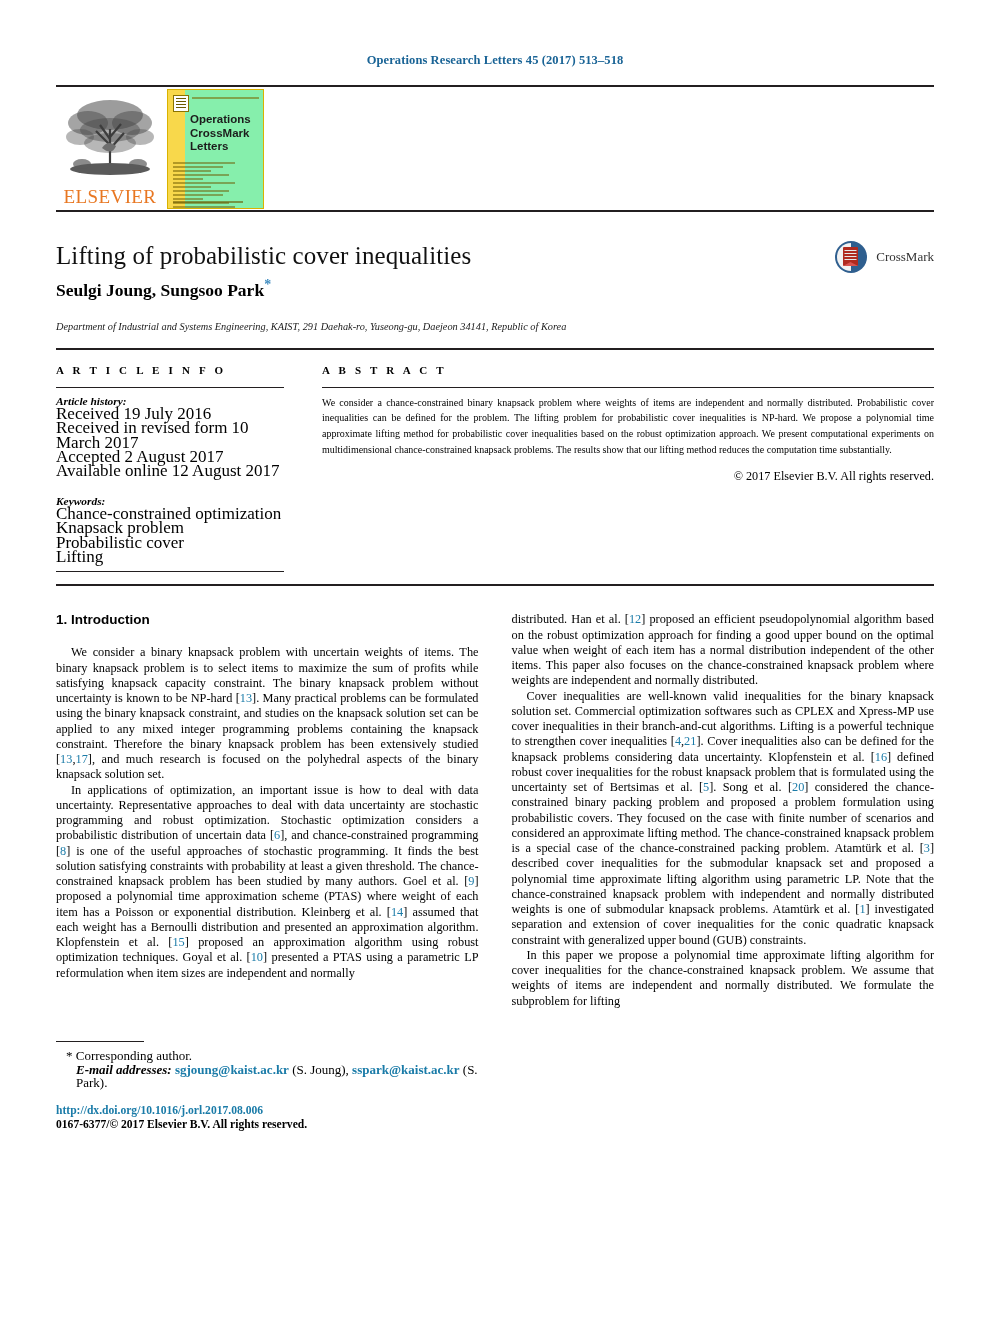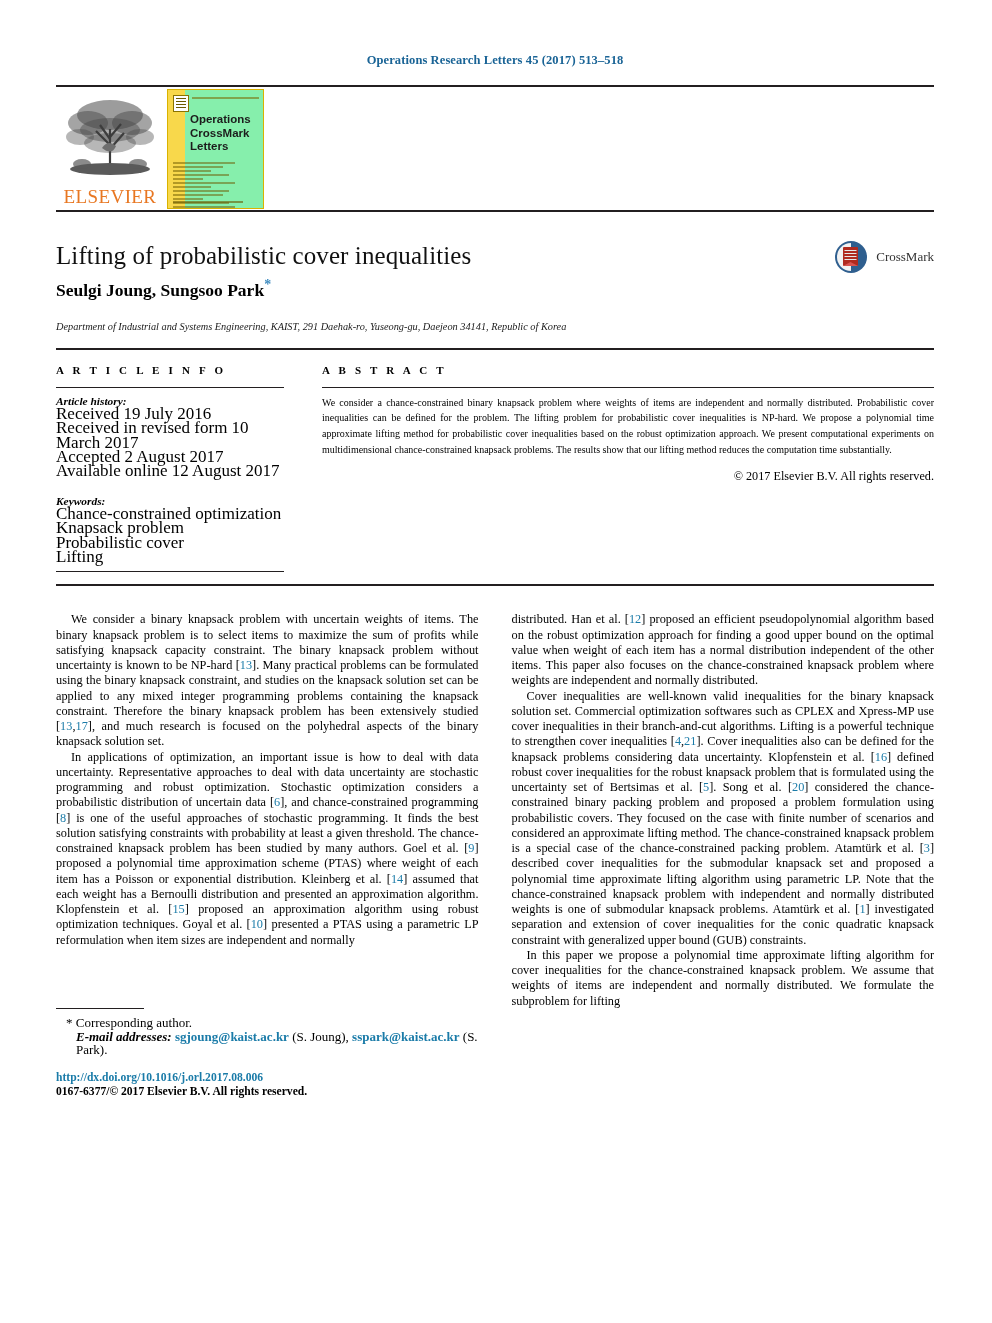--- a/index.html
+++ b/index.html
@@ -426,20 +426,21 @@
       <div class="sec-head">A B S T R A C T</div>
       <div class="thin-rule"></div>
       <p class="abstract-text">We consider a chance-constrained binary knapsack problem where weights of items are independent and normally distributed. Probabilistic cover inequalities can be defined for the problem. The lifting problem for probabilistic cover inequalities is NP-hard. We propose a polynomial time approximate lifting method for probabilistic cover inequalities based on the robust optimization approach. We present computational experiments on multidimensional chance-constrained knapsack problems. The results show that our lifting method reduces the computation time substantially.</p>
       <div class="copyright">© 2017 Elsevier B.V. All rights reserved.</div>
     </div>
   </div>
 
   <div class="body-cols">
 
     <div class="bcol" style="padding-bottom:150px;">
+      <h2 class="section-title">1. Introduction</h2>
       <p>We consider a binary knapsack problem with uncertain weights of items. The binary knapsack problem is to select items to maximize the sum of profits while satisfying knapsack capacity constraint. The binary knapsack problem without uncertainty is known to be NP-hard [<span class="cite" style="color:#1a7ba8">13</span>]. Many practical problems can be formulated using the binary knapsack constraint, and studies on the knapsack solution set can be applied to any mixed integer programming problems containing the knapsack constraint. Therefore the binary knapsack problem has been extensively studied [<span class="cite" style="color:#1a7ba8">13</span>,<span class="cite" style="color:#1a7ba8">17</span>], and much research is focused on the polyhedral aspects of the binary knapsack solution set.</p>
       <p>In applications of optimization, an important issue is how to deal with data uncertainty. Representative approaches to deal with data uncertainty are stochastic programming and robust optimization. Stochastic optimization considers a probabilistic distribution of uncertain data [<span class="cite" style="color:#1a7ba8">6</span>], and chance-constrained programming [<span class="cite" style="color:#1a7ba8">8</span>] is one of the useful approaches of stochastic programming. It finds the best solution satisfying constraints with probability at least a given threshold. The chance-constrained knapsack problem has been studied by many authors. Goel et al. [<span class="cite" style="color:#1a7ba8">9</span>] proposed a polynomial time approximation scheme (PTAS) where weight of each item has a Poisson or exponential distribution. Kleinberg et al. [<span class="cite" style="color:#1a7ba8">14</span>] assumed that each weight has a Bernoulli distribution and presented an approximation algorithm. Klopfenstein et al. [<span class="cite" style="color:#1a7ba8">15</span>] proposed an approximation algorithm using robust optimization techniques. Goyal et al. [<span class="cite" style="color:#1a7ba8">10</span>] presented a PTAS using a parametric LP reformulation when item sizes are independent and normally</p>
 
       <div class="footnote-area">
         <div class="fn-rule"></div>
         <div class="fn-line" style="padding-left:10px;">* Corresponding author.</div>
         <div class="fn-line" style="padding-left:20px;">
           <span class="fn-italic">E-mail addresses:</span>
           <span class="fn-link">sgjoung@kaist.ac.kr</span>
           <span>(S. Joung),</span>

